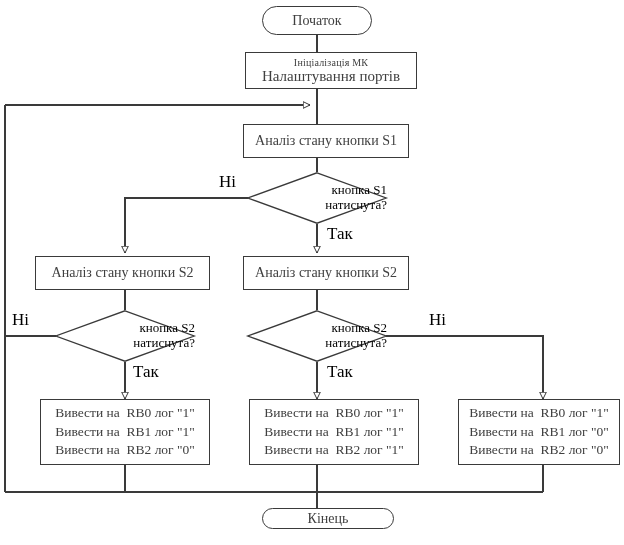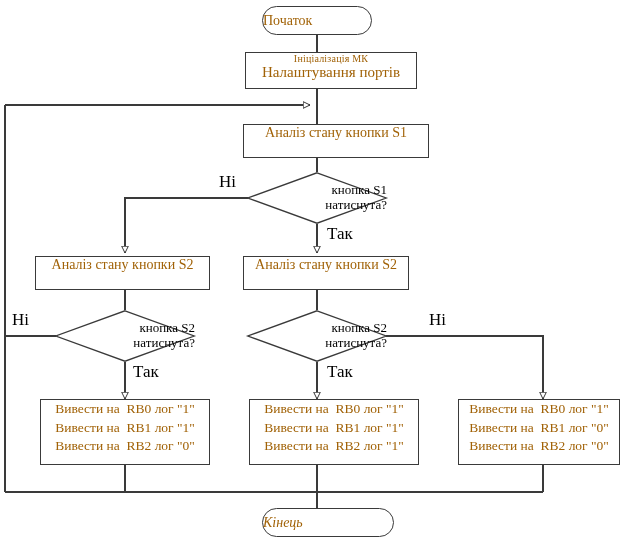--- a/index.html
+++ b/index.html
@@ -24,24 +24,24 @@
     top: 0;
     width: 624px;
     height: 545px;
     pointer-events: none;
   }
   .node {
     position: absolute;
     box-sizing: border-box;
     display: flex;
     align-items: center;
-    justify-content: flex-start;
+    justify-content: center;
     text-align: center;
     background: #ffffff;
-    color: #a16207;
+    color: #404040;
     line-height: 1.12;
   }
   .terminator {
     border: 1.3px solid #3a3a3a;
     border-radius: 999px;
     font-size: 14px;
   }
   .process {
     border: 1.3px solid #3a3a3a;
     font-size: 14px;
@@ -143,21 +143,21 @@
 
   <div class="node terminator" style="left:262px; top:6px; width:110px; height:29px;">
     <span>Початок</span>
   </div>
 
   <div class="node process" style="left:245px; top:52px; width:172px; height:37px;">
     <span class="l1 proc-small">Ініціалізація   МК</span>
     <span class="l2 proc-big">Налаштування портів</span>
   </div>
 
-  <div class="node process" style="left:243px; top:124px; width:186px; height:34px;">
+  <div class="node process" style="left:243px; top:124px; width:166px; height:34px;">
     <span>Аналіз стану кнопки S1</span>
   </div>
 
   <div class="decision-wrap" style="left:247px; top:172px; width:140px; height:52px;">
     <svg width="140" height="52" viewBox="0 0 140 52" xmlns="http://www.w3.org/2000/svg">
       <polygon points="70,0.8 139.2,26 70,51.2 0.8,26" fill="#ffffff" stroke="#3a3a3a" stroke-width="1.3"></polygon>
     </svg>
     <div class="decision-label">
       <span>кнопка  S1</span>
       <span>натиснута?</span>
@@ -212,17 +212,17 @@
     <span class="out-line">Вивести на  RB1 лог "1"</span>
     <span class="out-line">Вивести на  RB2 лог "1"</span>
   </div>
 
   <div class="node process" style="left:458px; top:399px; width:162px; height:66px; flex-direction:column;">
     <span class="out-line">Вивести на  RB0 лог "1"</span>
     <span class="out-line">Вивести на  RB1 лог "0"</span>
     <span class="out-line">Вивести на  RB2 лог "0"</span>
   </div>
 
-  <div class="node terminator" style="left:262px; top:508px; width:132px; height:29px;font-style:italic;">
+  <div class="node terminator" style="left:262px; top:508px; width:132px; height:21px;">
     <span>Кінець</span>
   </div>
 
 </div>
 
 </body></html>

